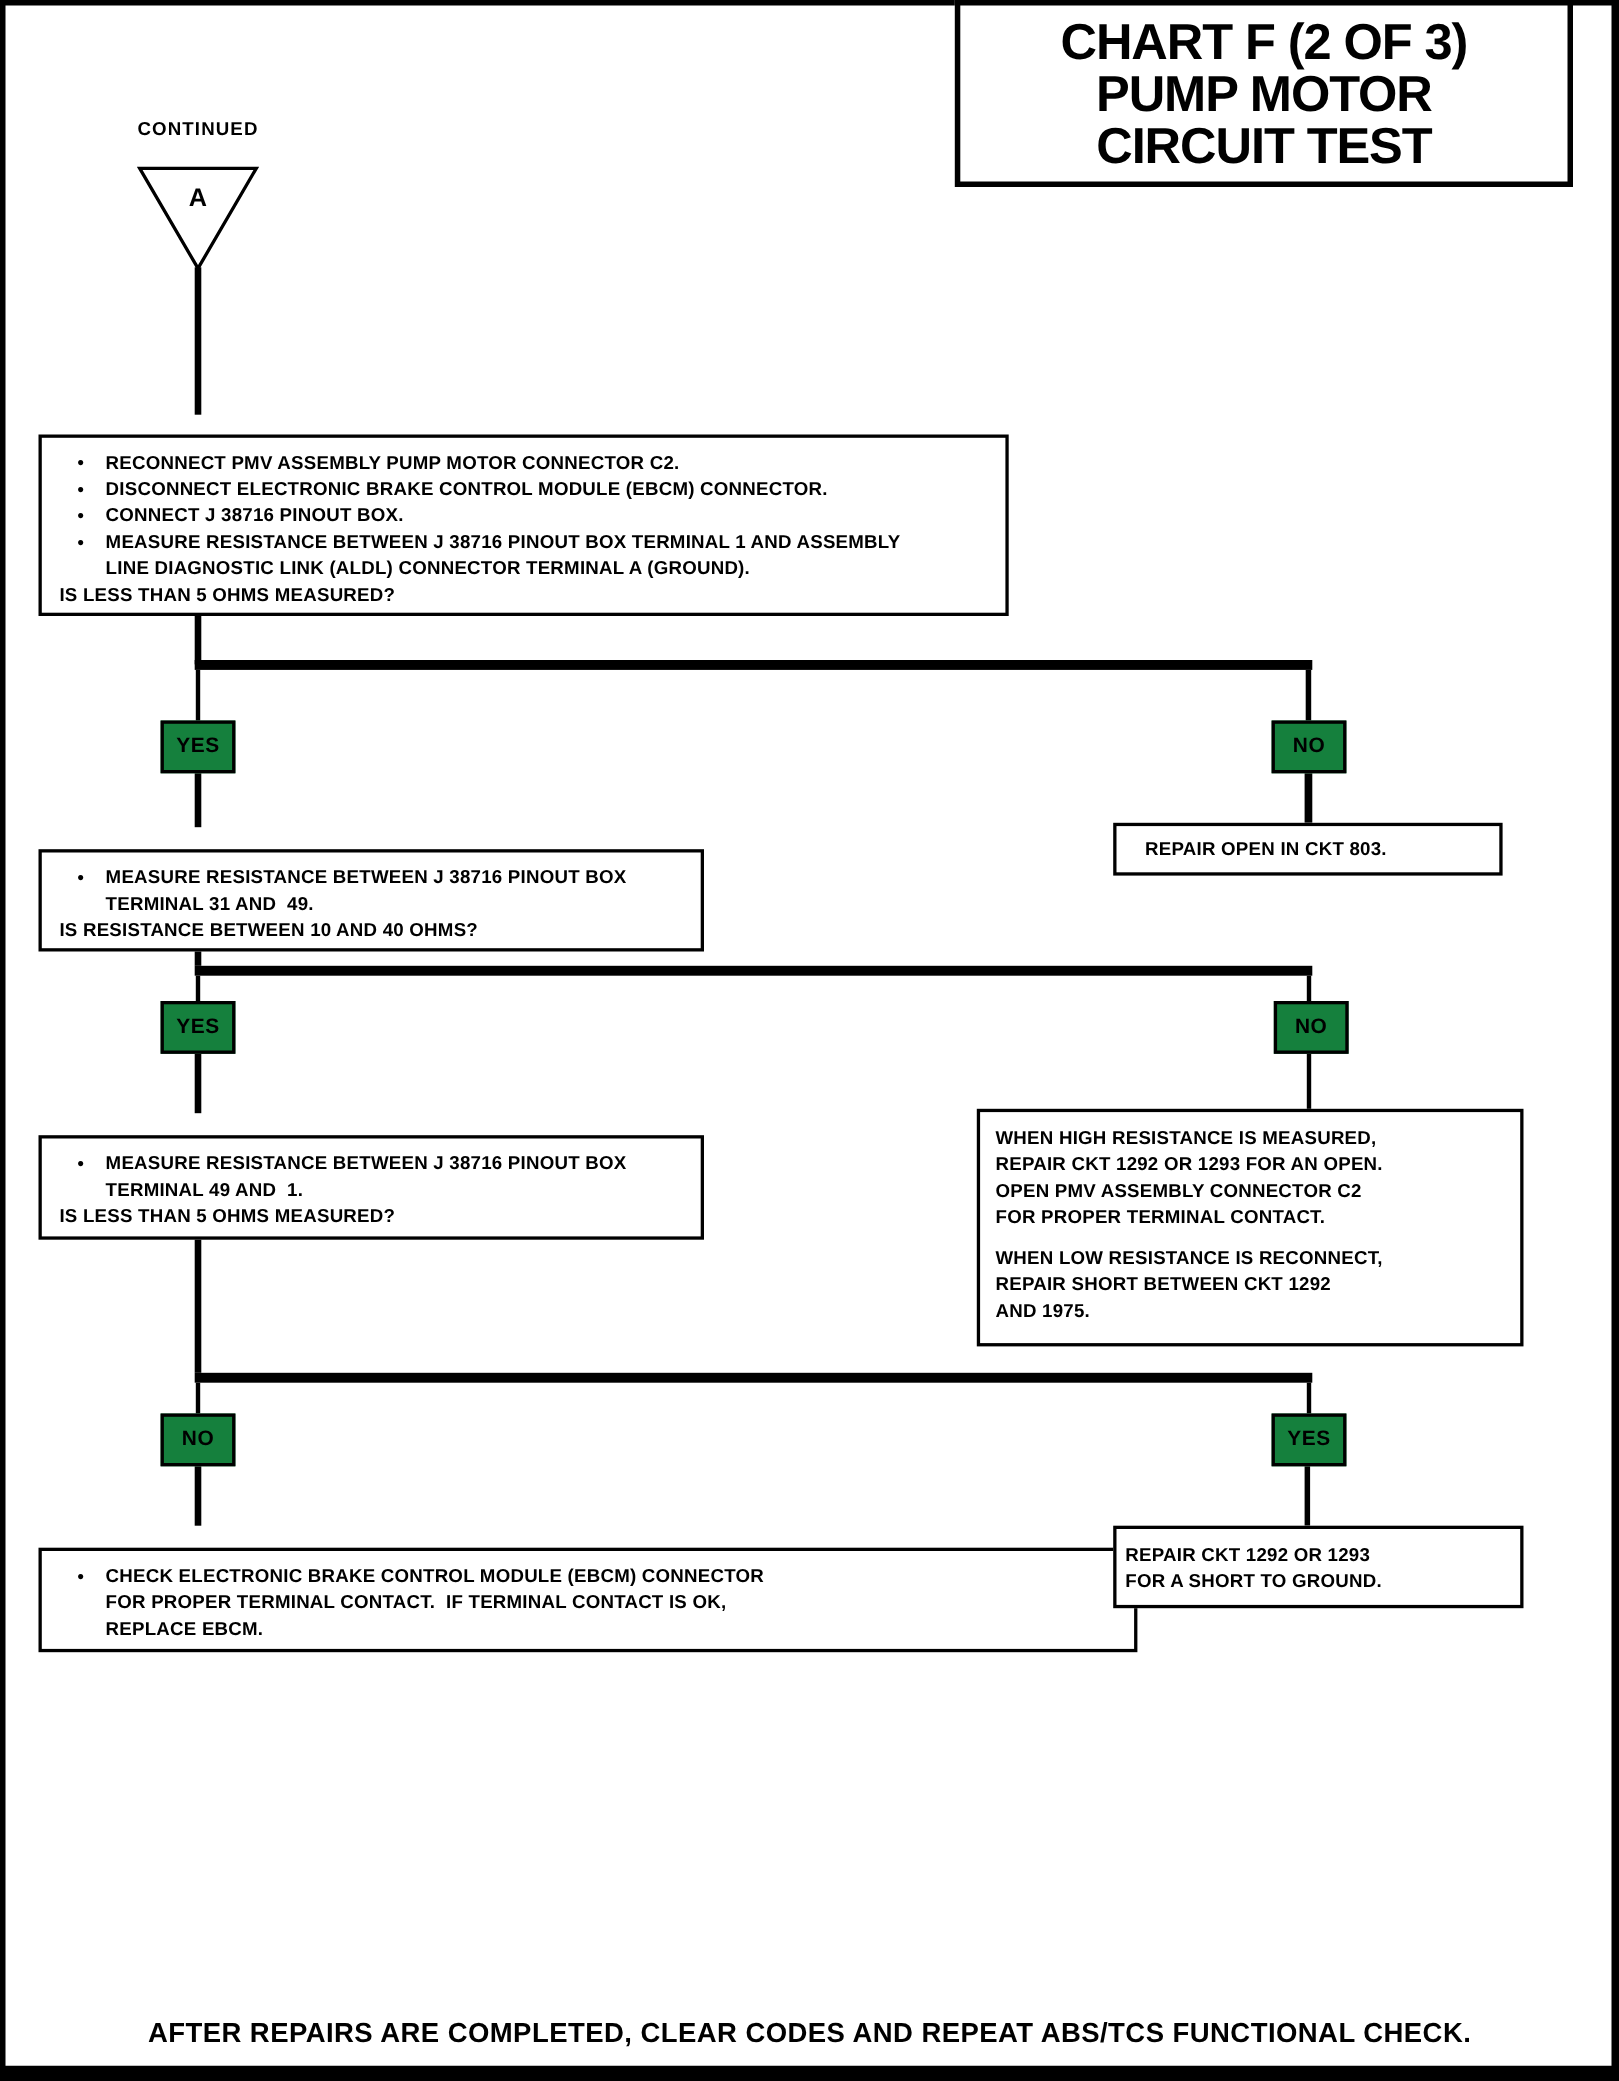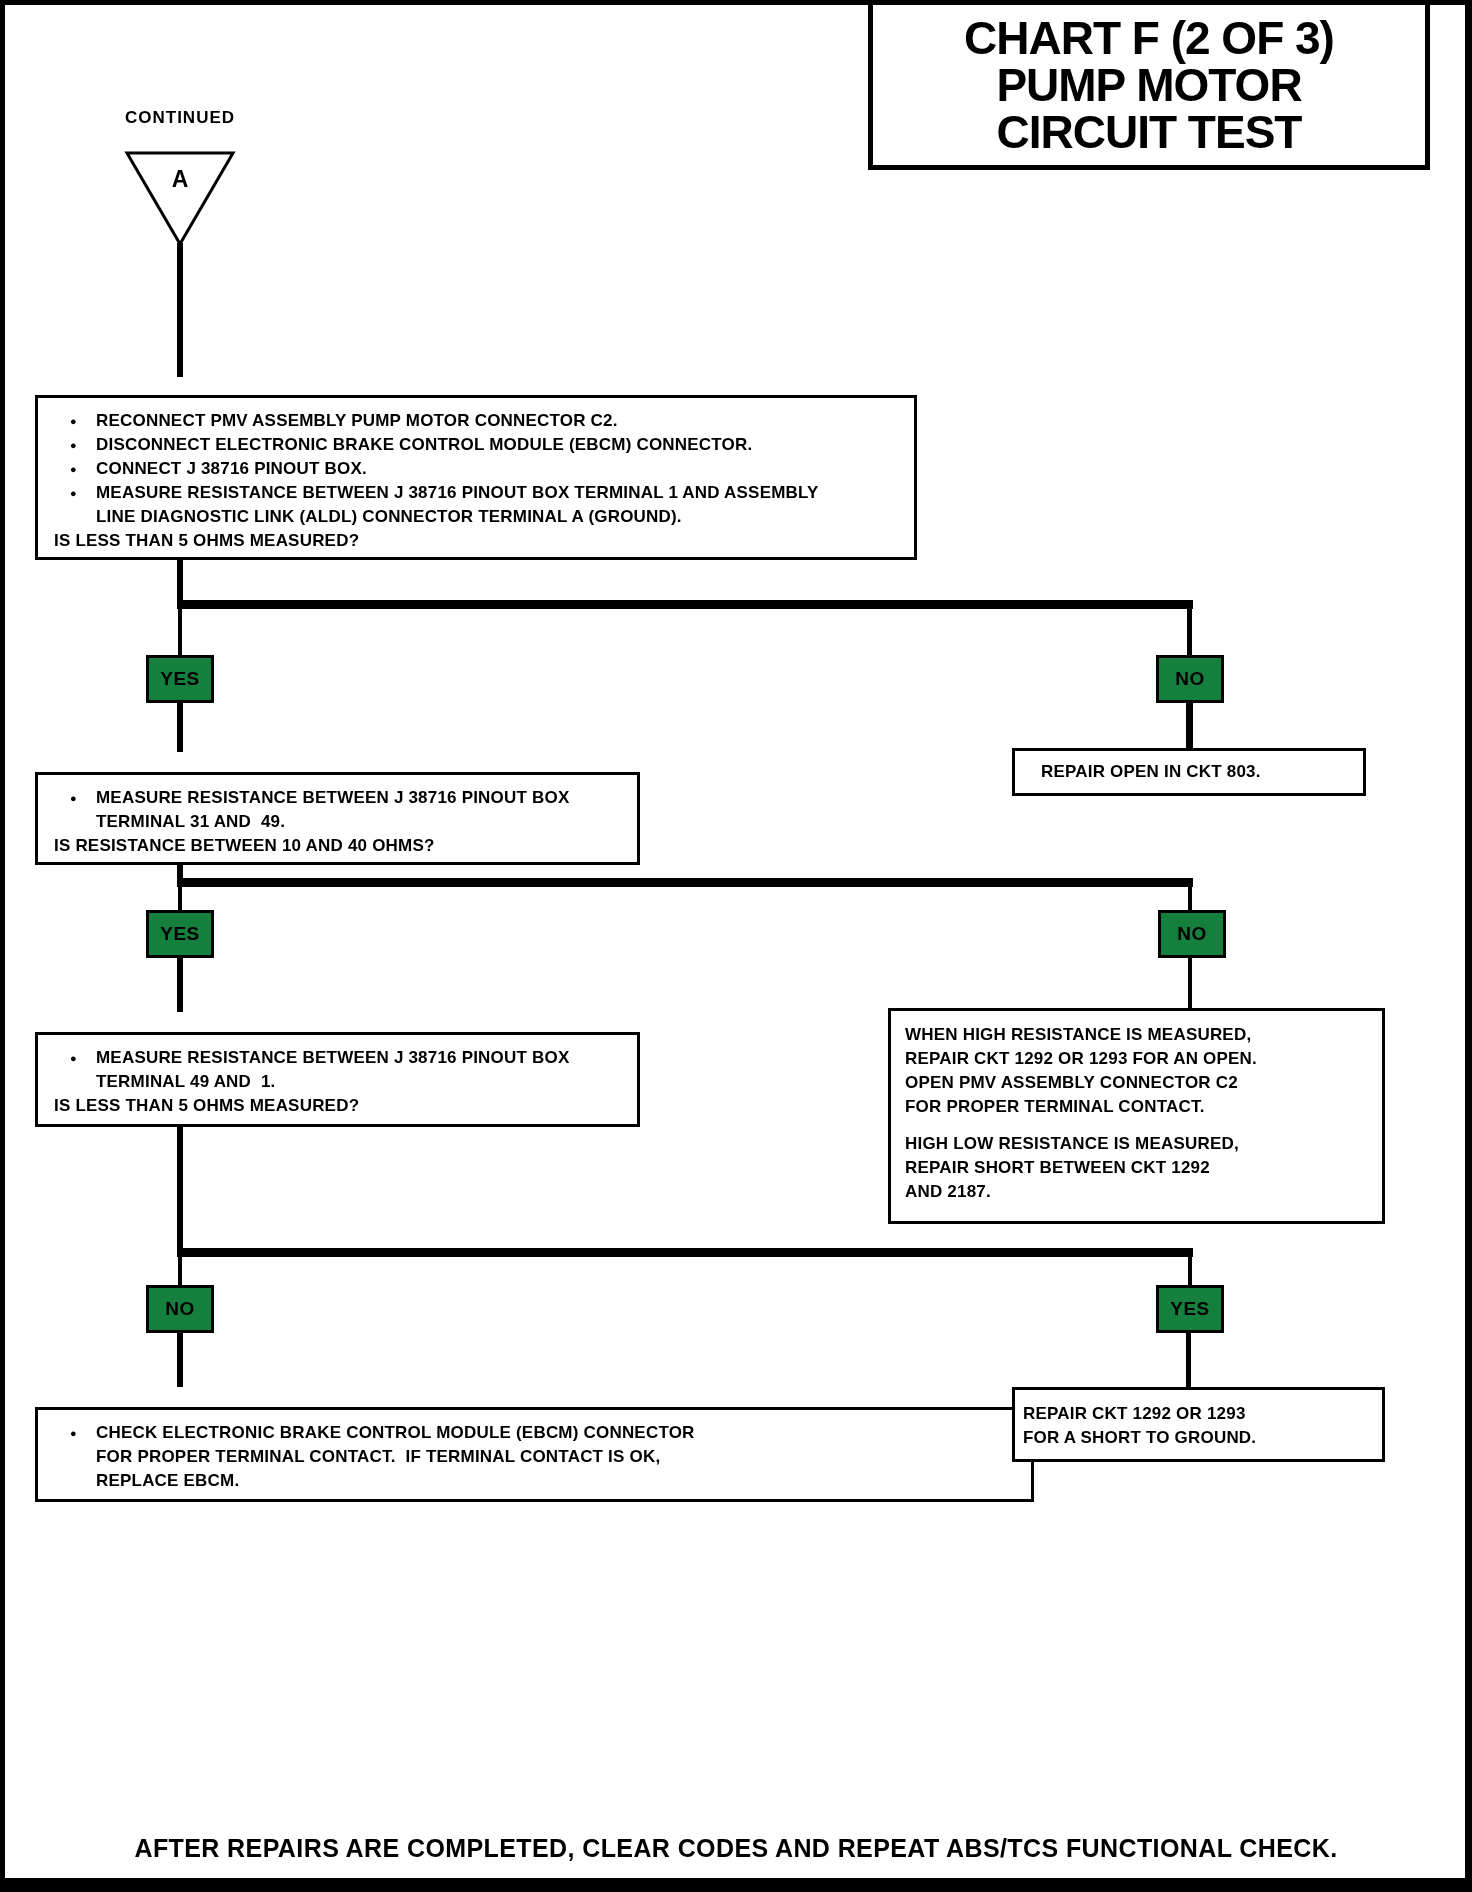--- a/index.html
+++ b/index.html
@@ -104,23 +104,23 @@
     <div class="ln-bullet">MEASURE RESISTANCE BETWEEN J 38716 PINOUT BOX</div>
     <div class="ln-cont">TERMINAL 49 AND  1.</div>
     <div class="ln-question">IS LESS THAN 5 OHMS MEASURED?</div>
   </div>
 
 <div class="box flow-text" style="left:888px;top:1008px;width:497px;height:216px;padding:12px 12px 8px 14px;">
     <div>WHEN HIGH RESISTANCE IS MEASURED,</div>
     <div>REPAIR CKT 1292 OR 1293 FOR AN OPEN.</div>
     <div>OPEN PMV ASSEMBLY CONNECTOR C2</div>
     <div>FOR PROPER TERMINAL CONTACT.</div>
-    <div class="ln-gap">HIGH LOW RESISTANCE IS MEASURED,</div>
+    <div class="ln-gap">WHEN LOW RESISTANCE IS RECONNECT,</div>
     <div>REPAIR SHORT BETWEEN CKT 1292</div>
-    <div>AND 2187.</div>
+    <div>AND 1975.</div>
   </div>
 
 <div class="tag" style="left:146px;top:1285px;">NO</div>
 <div class="tag" style="left:1156px;top:1285px;">YES</div>
 
 <div class="box flow-text pad-step" style="left:35px;top:1387px;width:999px;height:95px;">
     <div class="ln-bullet">CHECK ELECTRONIC BRAKE CONTROL MODULE (EBCM) CONNECTOR</div>
     <div class="ln-cont">FOR PROPER TERMINAL CONTACT.  IF TERMINAL CONTACT IS OK,</div>
     <div class="ln-cont">REPLACE EBCM.</div>
   </div>

